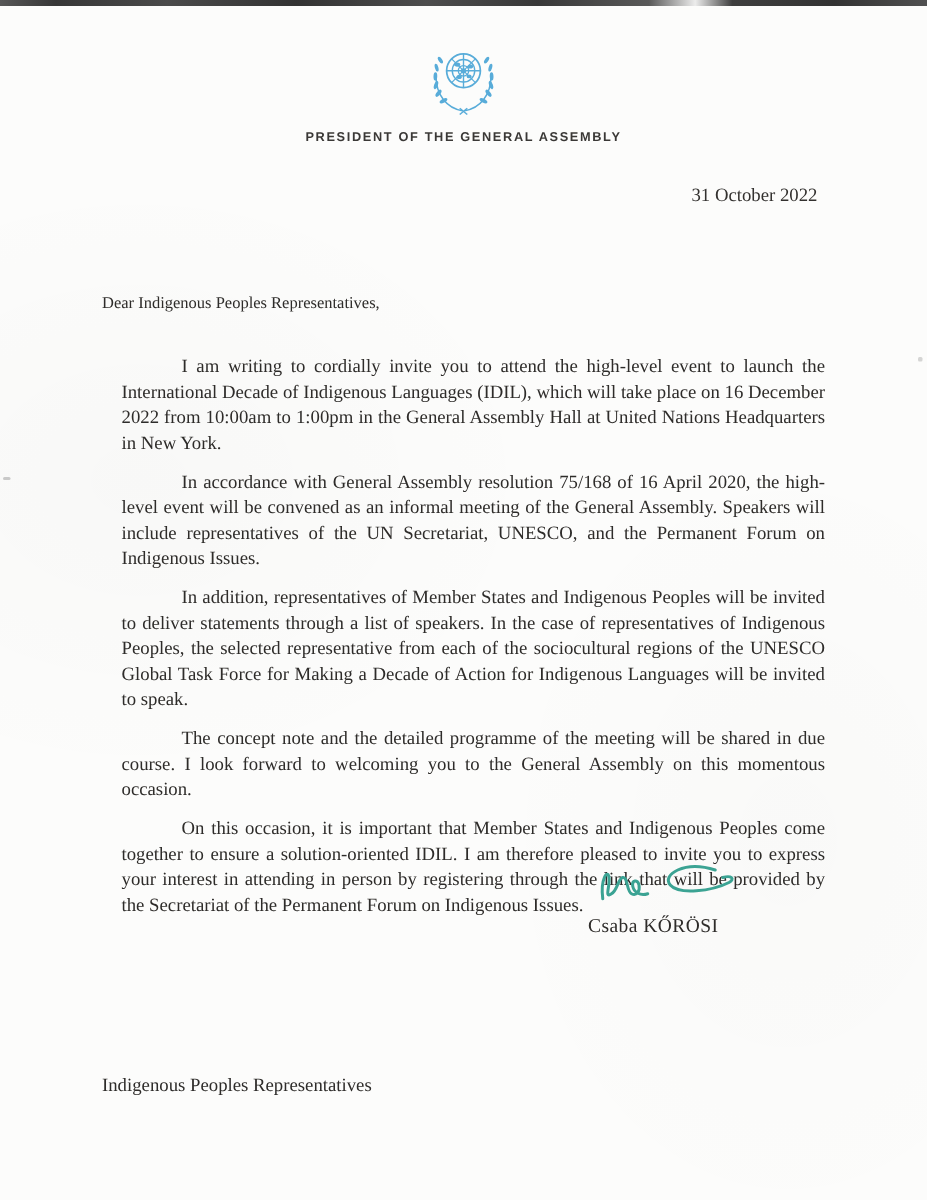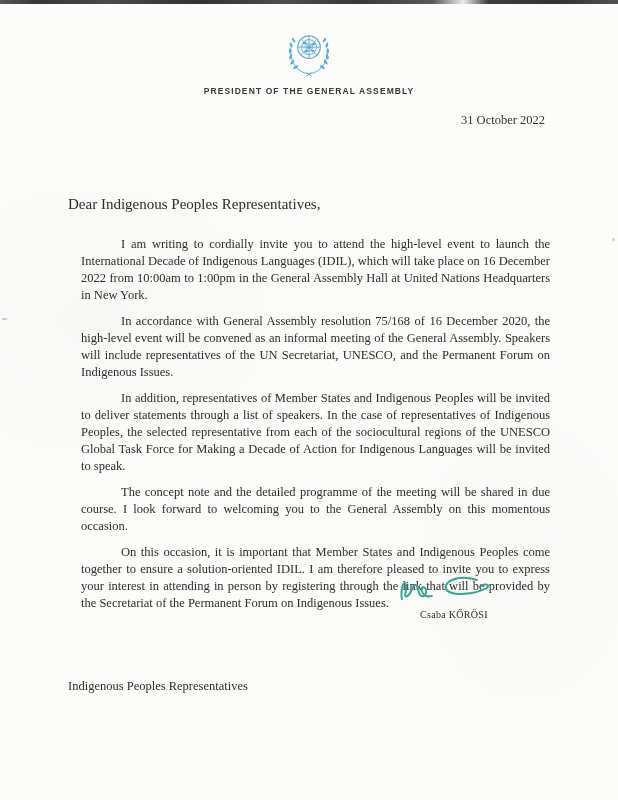--- a/index.html
+++ b/index.html
@@ -25,40 +25,40 @@
   .speck{position:absolute;background:#9a9a9a;border-radius:1px;}
   .letterhead{position:absolute;top:26px;left:0;width:100%;text-align:center;}
   .emblem{display:block;margin:0 auto;}
   .letterhead-title{
     margin-top:6px;
     font-family:"Liberation Sans", sans-serif;
     font-size:8.5px;font-weight:bold;letter-spacing:1.1px;
     color:#3a3836;
   }
   .date-line{
-    position:absolute;top:113px;right:73px;
+    position:absolute;top:123px;right:73px;
     font-size:12.5px;color:#33312f;
   }
   .salutation{
     position:absolute;top:196px;left:68px;
-    font-size:15px;
+    font-size:11px;
   }
   .body-text{
     position:absolute;top:236px;left:68px;width:482px;
   }
   .body-text p{
     margin:0 0 9px 13px;
     font-size:12.5px;line-height:17px;
     text-align:justify;text-indent:40px;
   }
   .signature-block{position:absolute;top:572px;left:392px;width:160px;}
   .signature-scribble{display:block;margin-left:4px;}
-  .signer-name{font-size:10px;margin-top:1px;letter-spacing:.3px;margin-left:28px;}
+  .signer-name{font-size:13px;margin-top:1px;letter-spacing:.3px;}
   .addressee{
-    position:absolute;top:679px;left:68px;
+    position:absolute;top:716px;left:68px;
     font-size:12.5px;
   }
   .emblem-stroke{fill:none;stroke:#58acd9;}
   .emblem-fill{fill:#58acd9;stroke:none;}
   .sig-stroke{fill:none;stroke:#3ba393;stroke-width:2.4;stroke-linecap:round;}
 </style>
 </head>
 <body>
 
 <div class="page">
@@ -105,21 +105,21 @@
     </svg>
     <div class="letterhead-title">PRESIDENT OF THE GENERAL ASSEMBLY</div>
   </div>
 
   <div class="date-line">31 October 2022</div>
 
   <div class="salutation">Dear Indigenous Peoples Representatives,</div>
 
   <div class="body-text">
     <p>I am writing to cordially invite you to attend the high-level event to launch the International Decade of Indigenous Languages (IDIL), which will take place on 16 December 2022 from 10:00am to 1:00pm in the General Assembly Hall at United Nations Headquarters in New York.</p>
-    <p>In accordance with General Assembly resolution 75/168 of 16 December 2020, the high-level event will be convened as an informal meeting of the General Assembly. Speakers will include representatives of the UN Secretariat, UNESCO, and the Permanent Forum on Indigenous Issues.</p>
+    <p>In accordance with General Assembly resolution 75/168 of 16 April 2020, the high-level event will be convened as an informal meeting of the General Assembly. Speakers will include representatives of the UN Secretariat, UNESCO, and the Permanent Forum on Indigenous Issues.</p>
     <p>In addition, representatives of Member States and Indigenous Peoples will be invited to deliver statements through a list of speakers. In the case of representatives of Indigenous Peoples, the selected representative from each of the sociocultural regions of the UNESCO Global Task Force for Making a Decade of Action for Indigenous Languages will be invited to speak.</p>
     <p>The concept note and the detailed programme of the meeting will be shared in due course. I look forward to welcoming you to the General Assembly on this momentous occasion.</p>
     <p>On this occasion, it is important that Member States and Indigenous Peoples come together to ensure a solution-oriented IDIL. I am therefore pleased to invite you to express your interest in attending in person by registering through the link that will be provided by the Secretariat of the Permanent Forum on Indigenous Issues.</p>
   </div>
 
   <div class="signature-block">
     <svg class="signature-scribble" width="100" height="36" viewBox="0 0 120 42">
       <path class="sig-stroke" d="M7,32 C5,16 11,8 12,15 C13,22 8,32 14,28 C19,25 19,16 23,15 C27,14 26,26 30,28 C34,30 37,26 36,21 C35,16 30,17 31,22 C32,27 37,30 43,28"></path>
       <path class="sig-stroke" d="M97,9 C72,1 54,13 61,21 C68,29 94,26 108,19 C113,16 110,13 103,15"></path>
     </svg>

